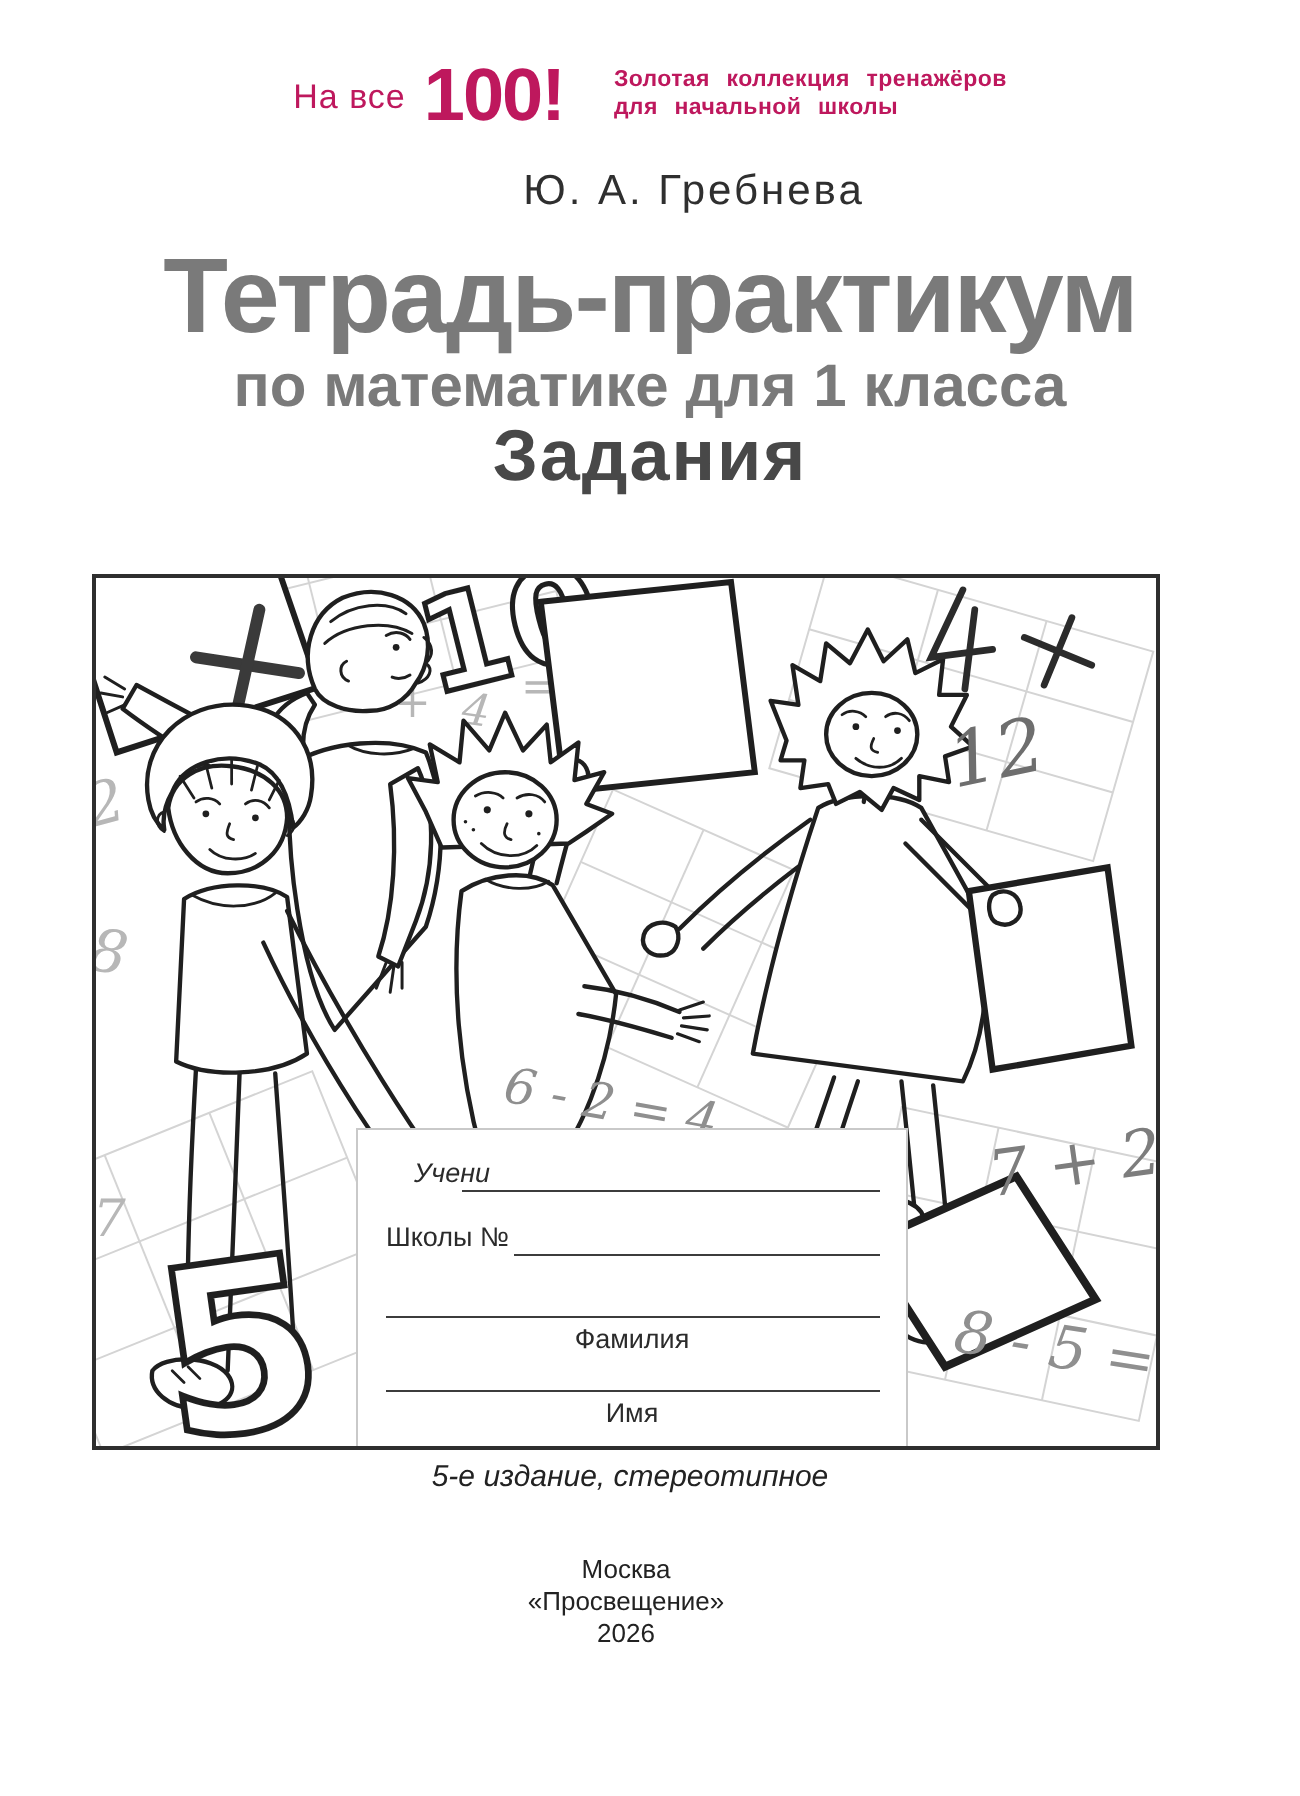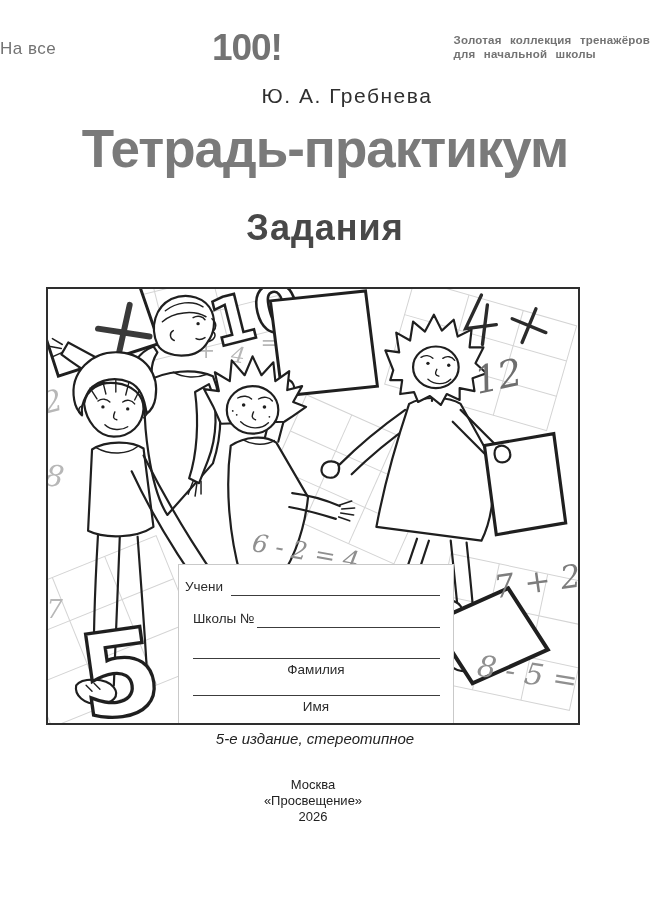--- a/index.html
+++ b/index.html
@@ -1,20 +1,20 @@
 <!DOCTYPE html>
 <html><head>
 <meta charset="utf-8">
 <style>
   html,body{margin:0;padding:0;background:#ffffff;}
   body{width:650px;height:898px;position:relative;font-family:"Liberation Sans",sans-serif;overflow:hidden;}
   .page{position:absolute;inset:0;background:#ffffff;}
 
   
-  .brand{position:absolute;top:33px;left:0;right:0;display:flex;justify-content:space-between;align-items:flex-end;gap:9px;color:#737373;}
+  .brand{position:absolute;top:33px;left:0;right:0;display:flex;justify-content:center;align-items:flex-end;gap:9px;color:#be185d;}
   .brand-prefix{font-size:17px;padding-bottom:5px;letter-spacing:.5px;}
   .brand-number{font-size:37px;font-weight:bold;line-height:.82;letter-spacing:-1px;}
   .brand-tagline{font-size:11.5px;font-weight:bold;line-height:1.25;letter-spacing:.2px;word-spacing:5px;padding-bottom:2px;text-align:left;margin-left:16px;}
 
   
   .author{position:absolute;top:84px;left:0;right:0;text-align:center;font-size:21px;color:#2f2f2f;letter-spacing:1.5px;padding-left:44px;}
   .title1{position:absolute;top:122px;left:0;right:0;text-align:center;font-size:53px;line-height:1;font-weight:bold;color:#7a7a7a;letter-spacing:-1px;}
   .title2{position:absolute;top:179px;left:0;right:0;text-align:center;font-size:30px;line-height:1;font-weight:bold;color:#7a7a7a;}
   .title3{position:absolute;top:210px;left:0;right:0;text-align:center;font-size:36px;line-height:1;font-weight:bold;color:#484848;letter-spacing:1px;}
   .title4{position:absolute;top:246px;left:0;right:0;text-align:center;font-size:35px;line-height:1;font-weight:bold;color:#484848;letter-spacing:1px;}
@@ -42,20 +42,21 @@
     <span class="brand-prefix">На все</span>
     <span class="brand-number">100!</span>
     <span class="brand-tagline">
       <span>Золотая коллекция тренажёров</span><br>
       <span>для начальной школы</span>
     </span>
   </div>
 
   <div class="author">Ю. А. Гребнева</div>
   <div class="title1">Тетрадь-практикум</div>
+  <div class="title2">по математике для 1 класса</div>
   <div class="title3">Задания</div>
 
   <div class="frame">
     <svg width="530" height="434" viewBox="0 0 534 438">
 
       <g stroke="#d4d4d4" fill="none" stroke-width="1">
         <g transform="rotate(-14 150 30)">
             <rect x="55" y="-40" width="180" height="100"></rect>
             <line x1="55" y1="-7" x2="235" y2="-7"></line>
             <line x1="55" y1="27" x2="235" y2="27"></line>
@@ -249,21 +250,21 @@
 
       <text x="430" y="102" font-size="38" font-family="DejaVu Serif" font-style="italic" fill="#6e6e6e" transform="rotate(-12 450 90)">12</text>
 
       <polygon points="388,336 464,302 504,364 428,398" fill="#ffffff" stroke="#1f1f1f" stroke-width="4"></polygon>
 
       <text x="450" y="308" font-size="32" font-family="DejaVu Serif" font-style="italic" fill="#7d7d7d" transform="rotate(-8 480 300)">7 + 2</text>
       <text x="432" y="396" font-size="30" font-family="DejaVu Serif" font-style="italic" fill="#8f8f8f" transform="rotate(9 470 390)">8 - 5 =</text>
     </svg>
 
     <div class="fbox">
-      <span class="flabel" style="left:6px;top:14px;">Учени</span>
+      <span class="flabel" style="left:28px;top:14px;font-style:italic;">Учени</span>
       <div class="fline" style="left:52px;right:13px;top:30px;"></div>
       <span class="flabel" style="left:14px;top:46px;">Школы №</span>
       <div class="fline" style="left:78px;right:13px;top:62px;"></div>
       <div class="fline" style="left:14px;right:13px;top:93px;"></div>
       <span class="fcap" style="top:97px;">Фамилия</span>
       <div class="fline" style="left:14px;right:13px;top:130px;"></div>
       <span class="fcap" style="top:134px;">Имя</span>
     </div>
   </div>
 

